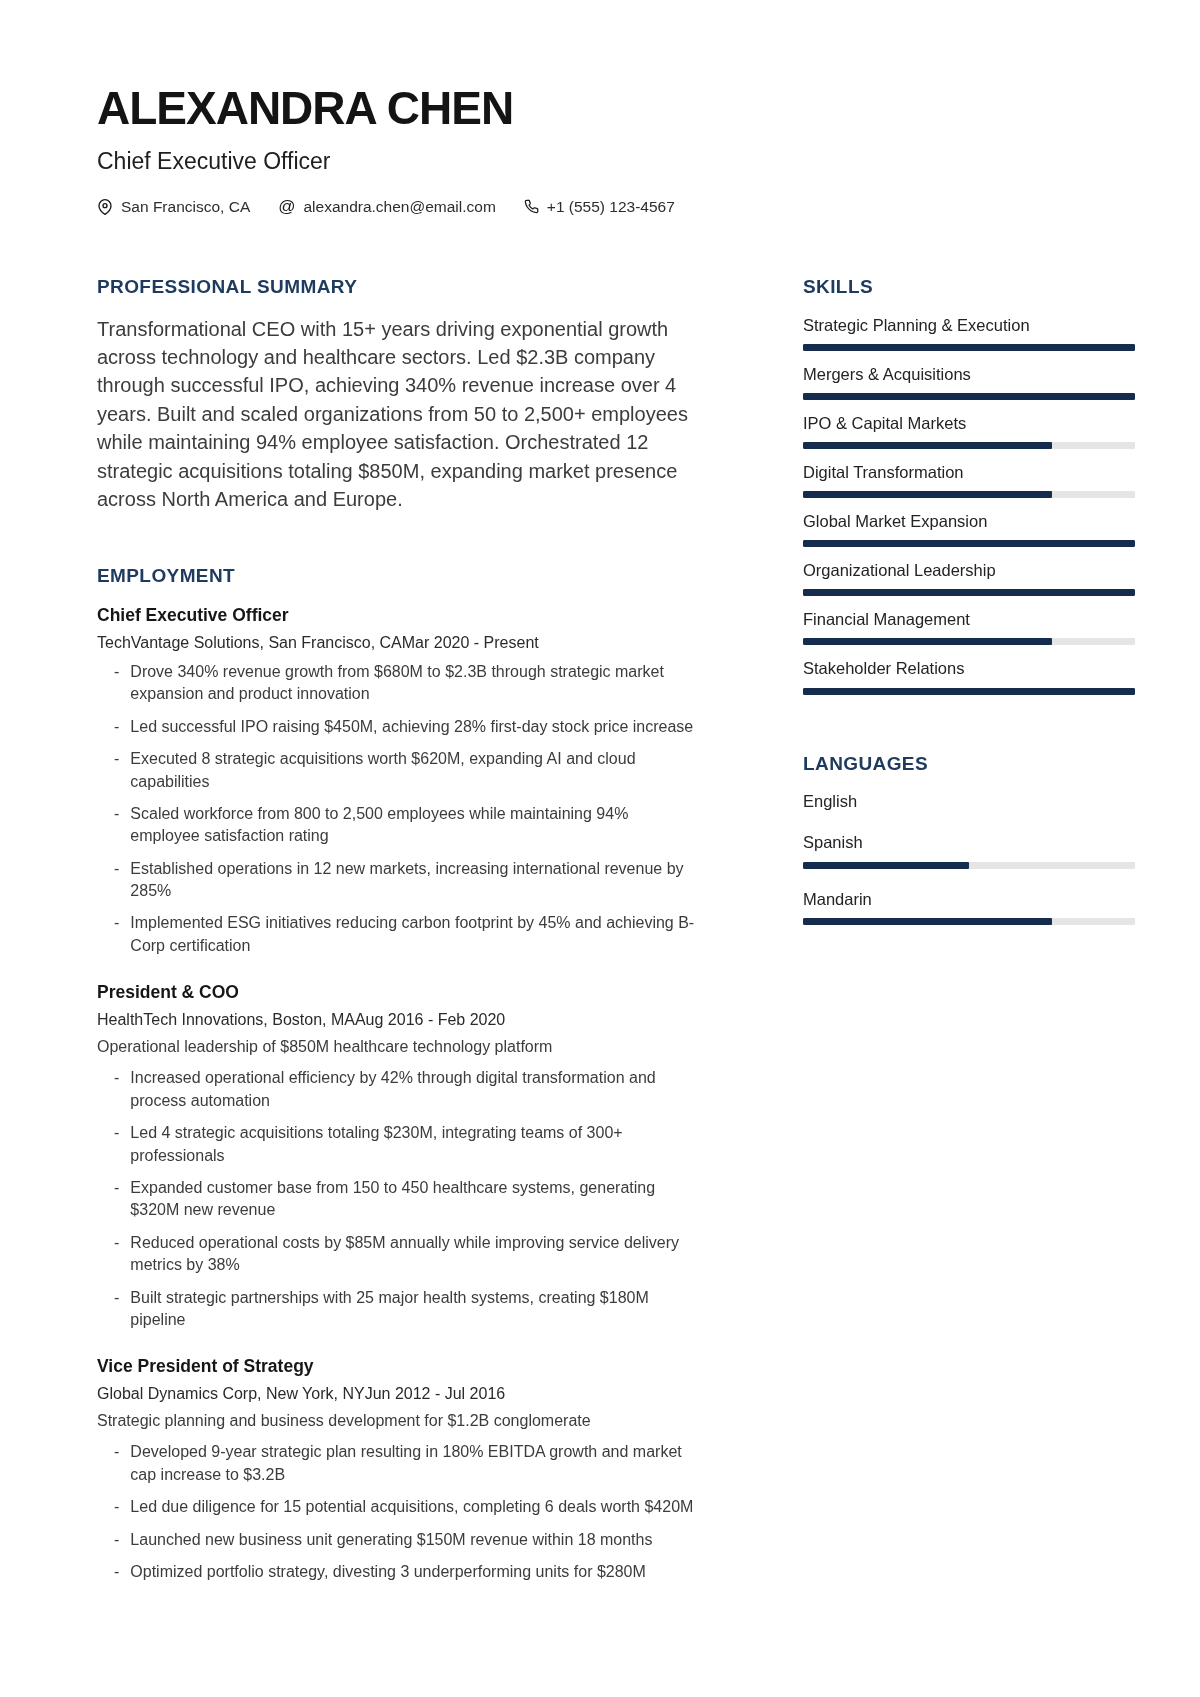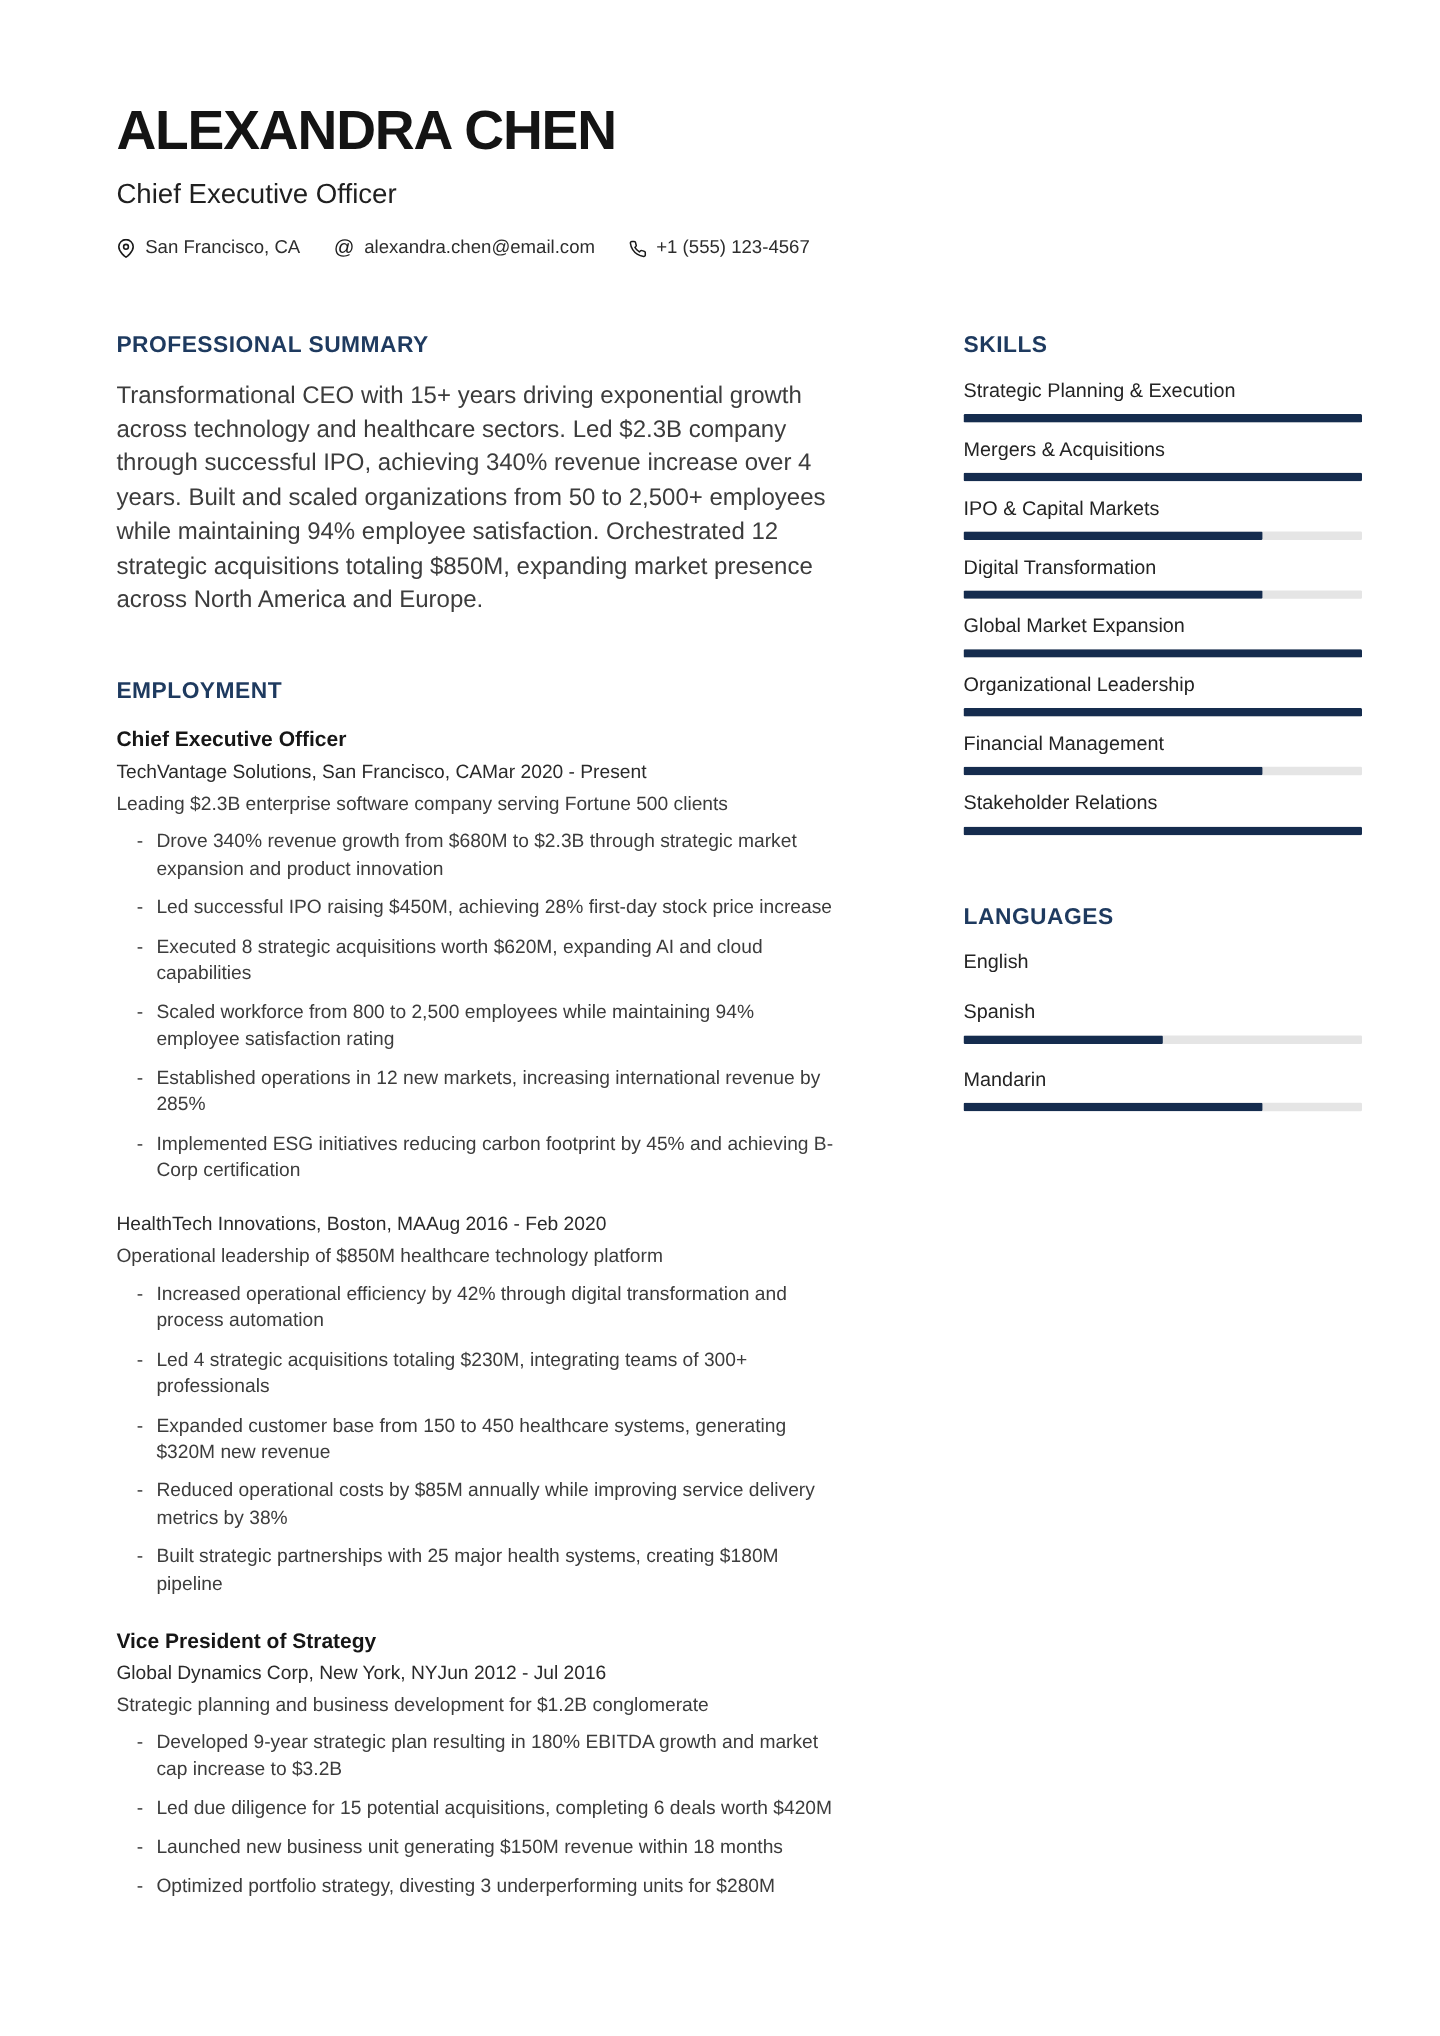--- a/index.html
+++ b/index.html
@@ -100,21 +100,20 @@
 
       <section class="employment-section">
         <h2 class="sec-heading">EMPLOYMENT</h2>
         <div id="jobs-container">
       <article class="job">
         <div class="job-title">Chief Executive Officer</div>
         <div class="company-row">
           <span class="job-company">TechVantage Solutions, San Francisco, CA</span>
           <span class="job-dates">Mar 2020 - Present</span>
         </div>
-        <div class="job-desc">Leading $2.3B enterprise software company serving Fortune 500 clients</div>
         <ul class="bullets">
       <li>
         <span class="dash">-</span>
         <span class="bullet-text">Drove 340% revenue growth from $680M to $2.3B through strategic market expansion and product innovation</span>
       </li>
 
       <li>
         <span class="dash">-</span>
         <span class="bullet-text">Led successful IPO raising $450M, achieving 28% first-day stock price increase</span>
       </li>
@@ -135,20 +134,21 @@
       </li>
 
       <li>
         <span class="dash">-</span>
         <span class="bullet-text">Implemented ESG initiatives reducing carbon footprint by 45% and achieving B-Corp certification</span>
       </li>
     </ul>
       </article>
 
       <article class="job">
+        <div class="job-title">President &amp; COO</div>
         <div class="company-row">
           <span class="job-company">HealthTech Innovations, Boston, MA</span>
           <span class="job-dates">Aug 2016 - Feb 2020</span>
         </div>
         <div class="job-desc">Operational leadership of $850M healthcare technology platform</div>
         <ul class="bullets">
       <li>
         <span class="dash">-</span>
         <span class="bullet-text">Increased operational efficiency by 42% through digital transformation and process automation</span>
       </li>

